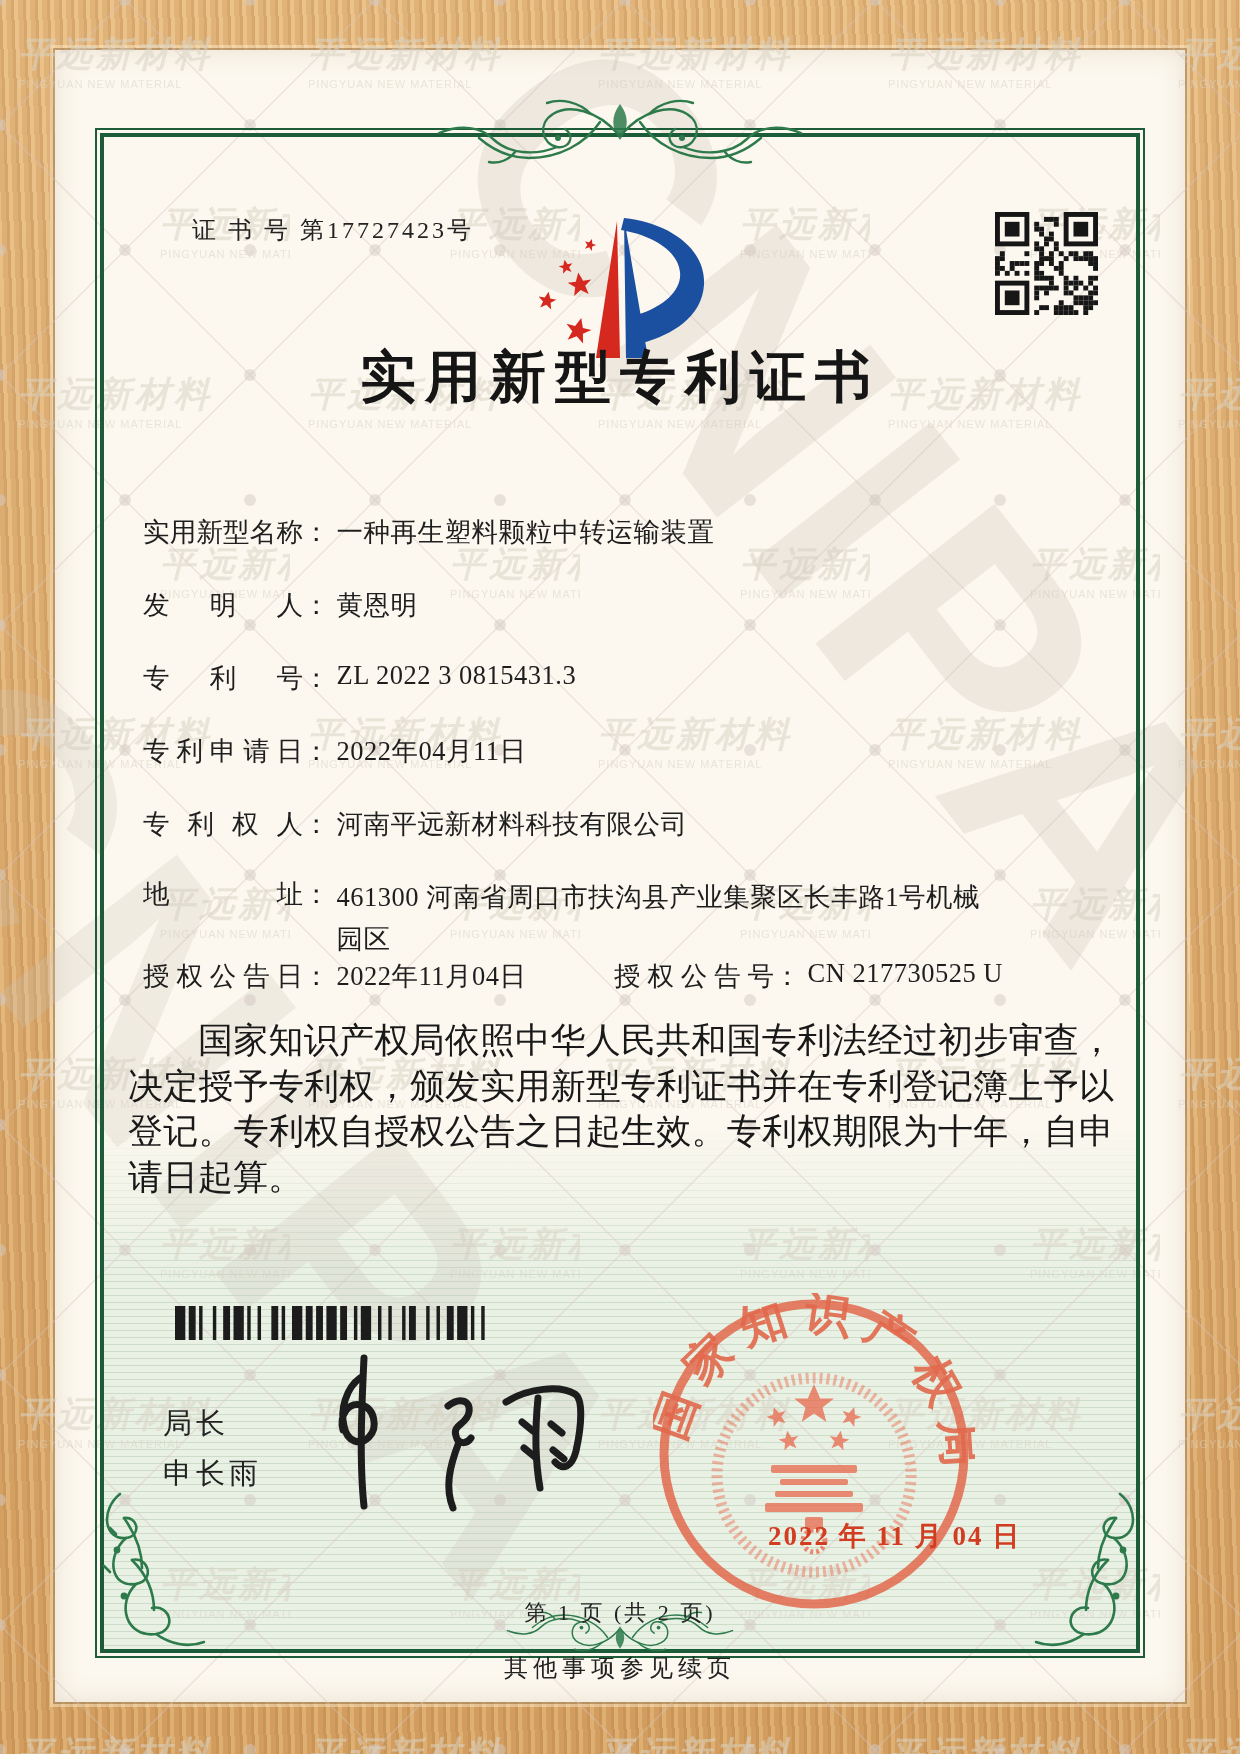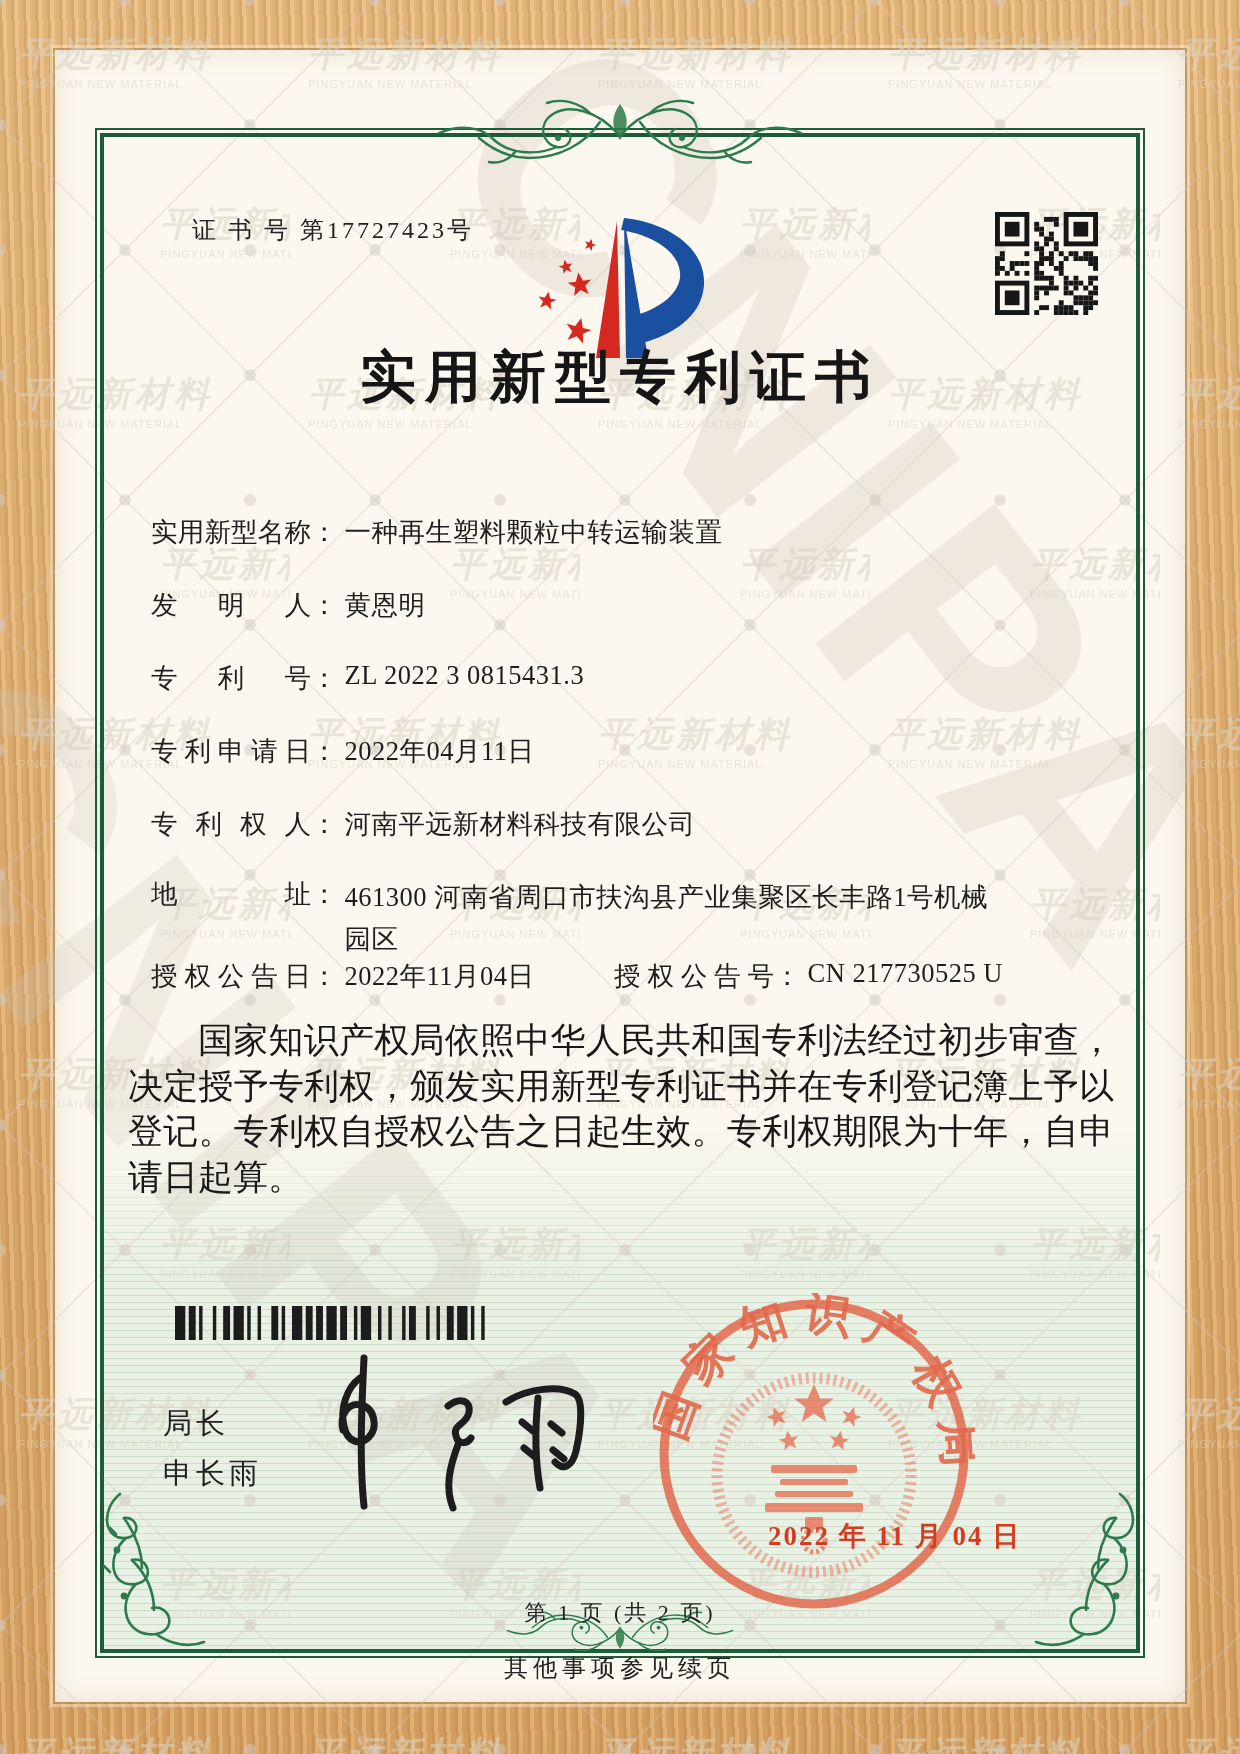--- a/index.html
+++ b/index.html
@@ -24,21 +24,21 @@
   .orn-bottom{left:505px;top:1602px;width:230px;height:56px;transform:scaleY(-1);}
   .floral-bl{left:90px;top:1488px;width:118px;height:172px;}
   .floral-br{right:90px;top:1488px;width:118px;height:172px;transform:scaleX(-1);}
   .content{position:absolute;inset:0;z-index:6;color:#1e1e1e;}
   .cert-no{position:absolute;left:144px;top:214px;font-size:24px;letter-spacing:3px;color:#222;margin-left:48px;}
   .logo{position:absolute;left:520px;top:193px;width:200px;height:172px;}
   .qr{position:absolute;left:995px;top:212px;width:103px;height:103px;}
   .title{position:absolute;left:0;top:340px;width:100%;text-align:center;font-size:56px;font-weight:bold;
     letter-spacing:9px;color:#151515;}
   .row{position:absolute;left:143px;width:860px;display:flex;font-size:26.5px;align-items:flex-start;}
-  .lbl{flex:0 0 160px;text-align:justify;text-align-last:justify;margin-left:8px;}
+  .lbl{flex:0 0 160px;text-align:justify;text-align-last:justify;}
   .colon{flex:0 0 26px;}
   .val{letter-spacing:.5px;margin-left:7px;}
   .r1{top:514px}.r2{top:587px}.r3{top:660px}.r4{top:733px}.r5{top:806px}
   .r6{top:876px}.r6 .val{width:705px;line-height:42px;}
   .r7{top:958px}
   .grp{display:flex;}
   .grp2{margin-left:auto;}
   .paras{position:absolute;left:128px;top:1018px;width:986px;font-size:35px;line-height:45.5px;
     text-align:justify;color:#191919;}
   .paras p{margin:0;text-indent:2em;}

